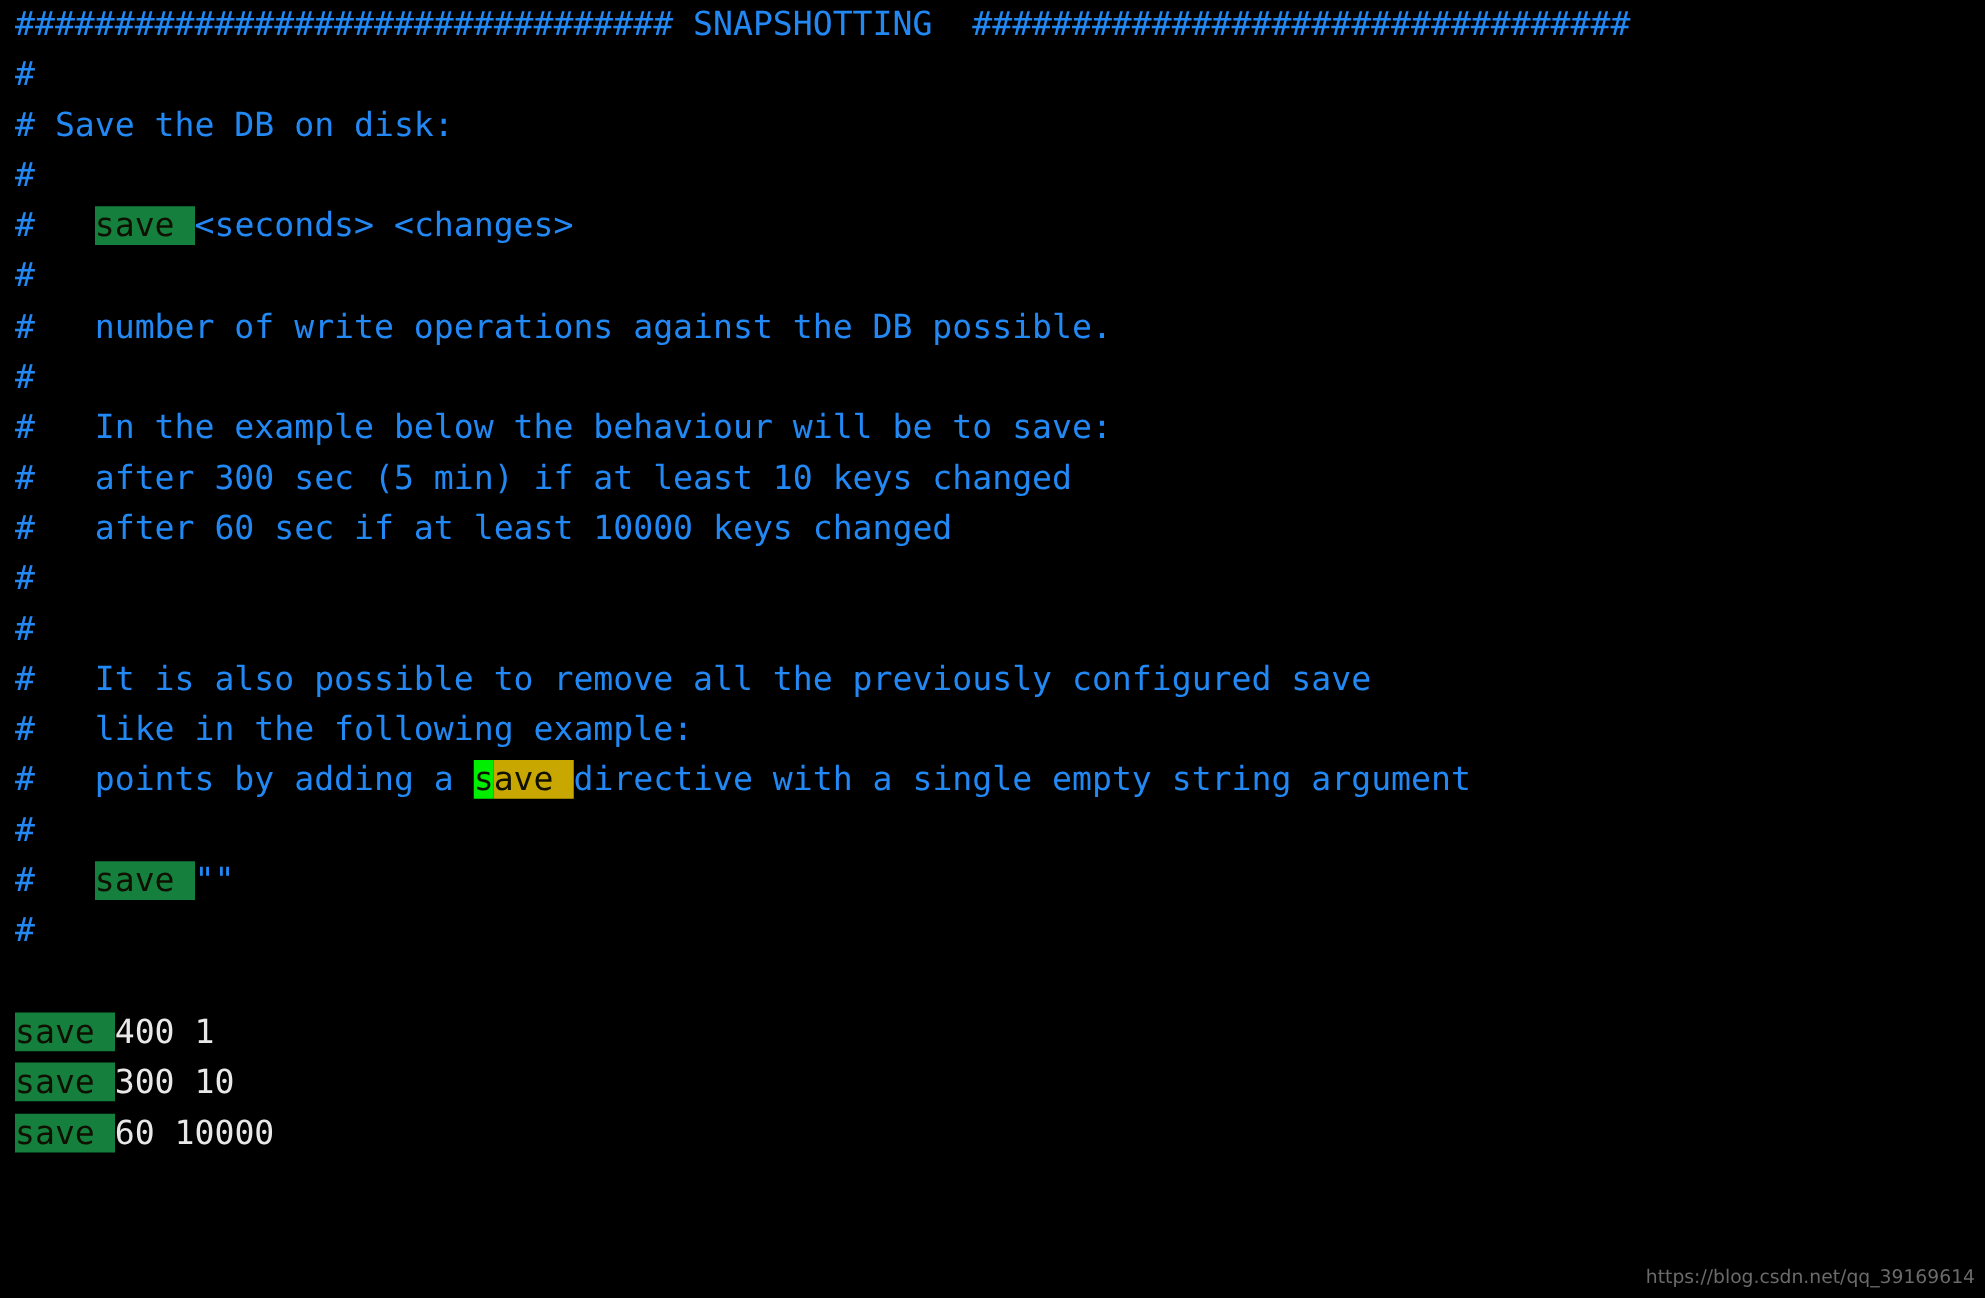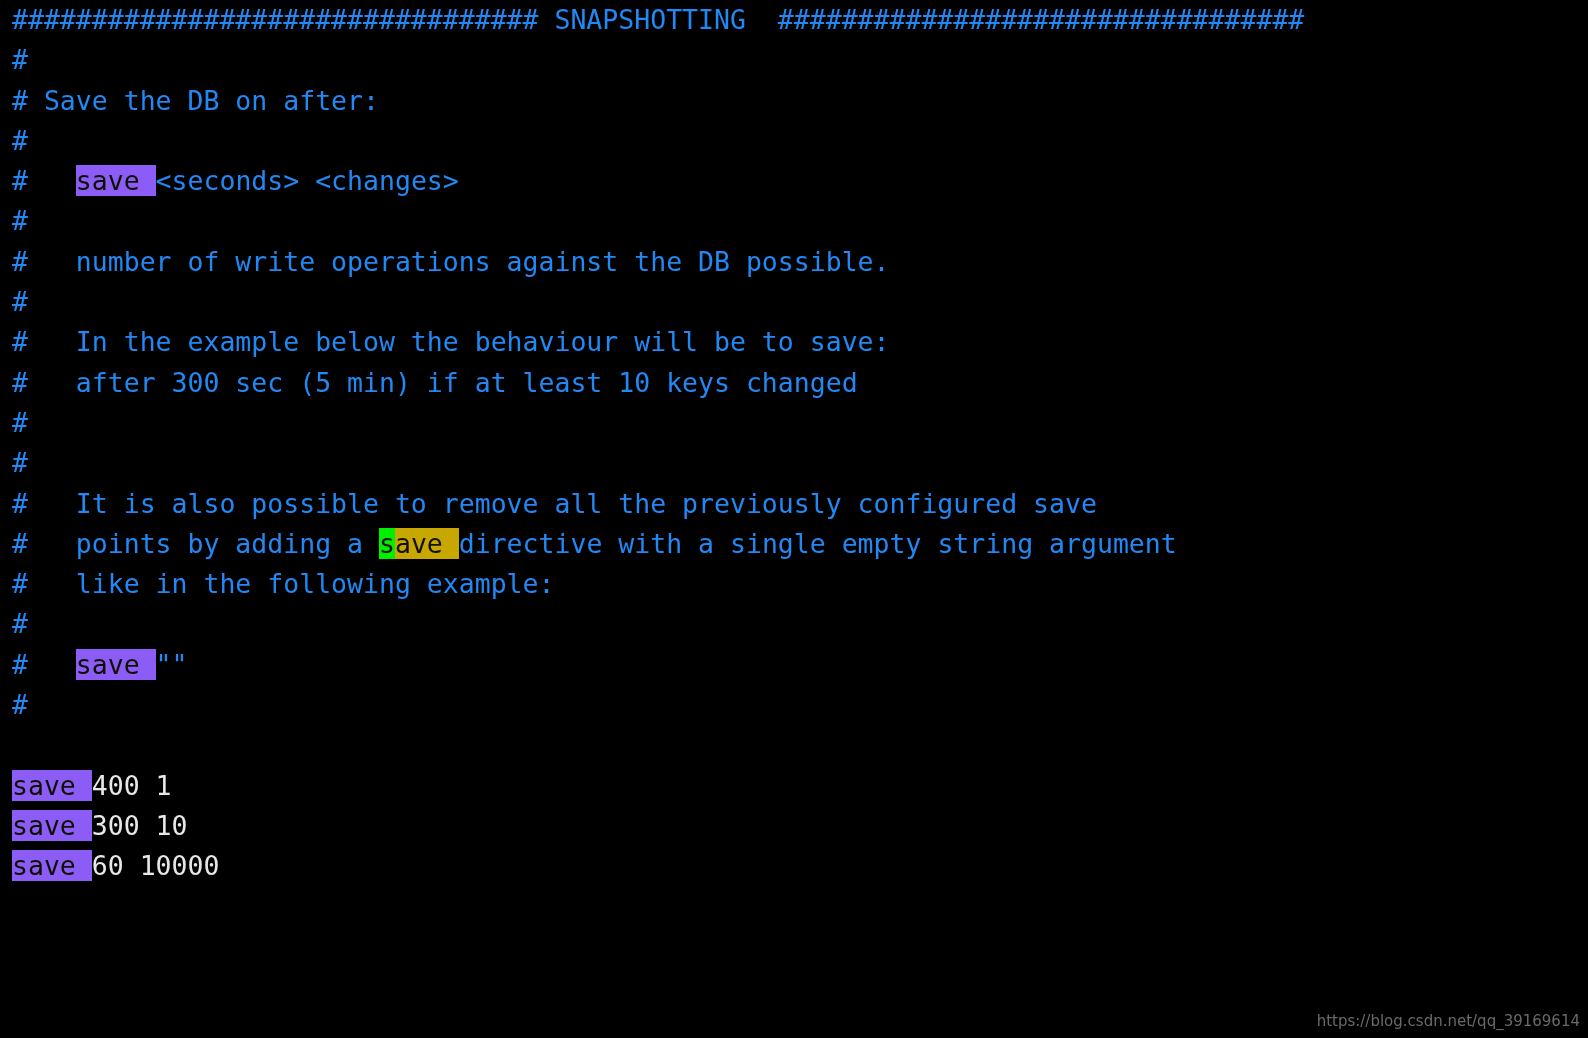--- a/index.html
+++ b/index.html
@@ -30,21 +30,21 @@
     color: #2288f4;
     padding-left: 12px;
     box-sizing: border-box;
     font-family: "DejaVu Sans Mono", monospace;
   }
   .line.blank { color: transparent; }
   .seg { white-space: pre; }
   .seg.comment { color: #2288f4; }
   .seg.plain   { color: #e8e8e8; }
   .seg.hl {
-    background: #8b5cf6;
+    background: #15803d;
     color: #101000;
   }
   .seg.hl-cur-char {
     background: #00ee00;
     color: #101000;
   }
   .seg.hl-cur-rest {
     background: #c8a800;
     color: #101000;
   }
@@ -59,33 +59,34 @@
     white-space: pre;
   }
 </style>
 </head>
 <body>
 
 <div id="terminal">
   <div id="lines">
       <div class="line"><span class="seg comment">################################# SNAPSHOTTING  #################################</span></div>
       <div class="line"><span class="seg comment">#</span></div>
-      <div class="line"><span class="seg comment"># Save the DB on after:</span></div>
+      <div class="line"><span class="seg comment"># Save the DB on disk:</span></div>
       <div class="line"><span class="seg comment">#</span></div>
       <div class="line"><span class="seg comment">#   </span><span class="seg hl">save </span><span class="seg comment">&lt;seconds&gt; &lt;changes&gt;</span></div>
       <div class="line"><span class="seg comment">#</span></div>
       <div class="line"><span class="seg comment">#   number of write operations against the DB possible.</span></div>
       <div class="line"><span class="seg comment">#</span></div>
       <div class="line"><span class="seg comment">#   In the example below the behaviour will be to save:</span></div>
       <div class="line"><span class="seg comment">#   after 300 sec (5 min) if at least 10 keys changed</span></div>
+      <div class="line"><span class="seg comment">#   after 60 sec if at least 10000 keys changed</span></div>
       <div class="line"><span class="seg comment">#</span></div>
       <div class="line"><span class="seg comment">#</span></div>
       <div class="line"><span class="seg comment">#   It is also possible to remove all the previously configured save</span></div>
+      <div class="line"><span class="seg comment">#   like in the following example:</span></div>
       <div class="line"><span class="seg comment">#   points by adding a </span><span class="seg hl-cur-char">s</span><span class="seg hl-cur-rest">ave </span><span class="seg comment">directive with a single empty string argument</span></div>
-      <div class="line"><span class="seg comment">#   like in the following example:</span></div>
       <div class="line"><span class="seg comment">#</span></div>
       <div class="line"><span class="seg comment">#   </span><span class="seg hl">save </span><span class="seg comment">""</span></div>
       <div class="line"><span class="seg comment">#</span></div>
       <div class="line blank"><span class="seg"> </span></div>
       <div class="line"><span class="seg hl">save </span><span class="seg plain">400 1</span></div>
       <div class="line"><span class="seg hl">save </span><span class="seg plain">300 10</span></div>
       <div class="line"><span class="seg hl">save </span><span class="seg plain">60 10000</span></div>
     </div>
   <div id="watermark">https://blog.csdn.net/qq_39169614</div>
 </div>

